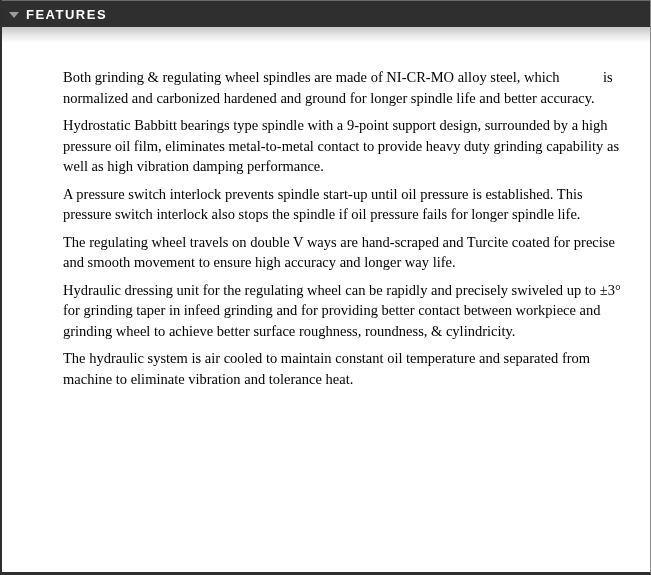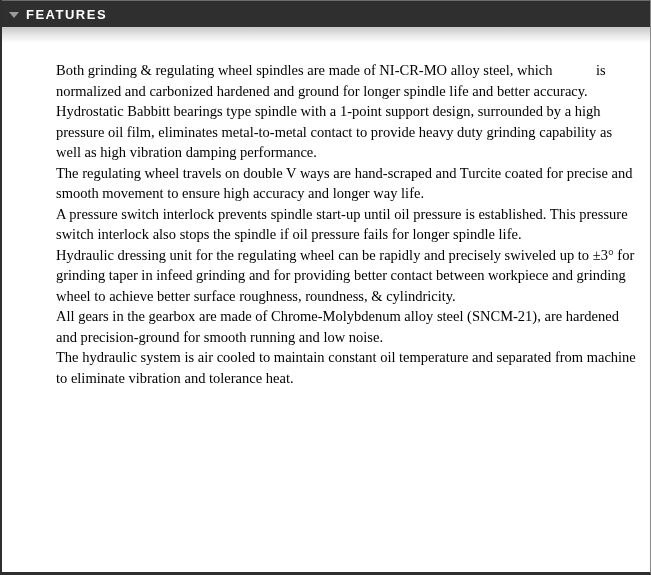--- a/index.html
+++ b/index.html
@@ -51,39 +51,38 @@
     background: linear-gradient(to bottom, #c7c7c7 0%, #e9e9e9 55%, #ffffff 100%);
     flex: 0 0 auto;
   }
   .content {
     flex: 1 1 auto;
     padding: 17px 14px 10px 54px;
     box-sizing: border-box;
     overflow: hidden;
   }
   .content p {
-    margin: 0;
+    margin: 7px;
     font-family: "Liberation Serif", "DejaVu Serif", serif;
     font-size: 14.5px;
     line-height: 20.5px;
     color: #000000;
     white-space: pre-wrap;
   }
 </style>
 </head>
 <body>
 
 <div class="panel">
   <div class="header">
     <span class="tri-icon"></span>
     <span class="header-title">FEATURES</span>
   </div>
   <div class="header-shadow"></div>
   <div class="content">
     <p>Both grinding &amp; regulating wheel spindles are made of NI-CR-MO alloy steel, which            is normalized and carbonized hardened and ground for longer spindle life and better accuracy.</p>
-    <p>Hydrostatic Babbitt bearings type spindle with a 1-point support design, surrounded by a high pressure oil film, eliminates metal-to-metal contact to provide heavy duty grinding capability as well as high vibration damping performance.</p>
+    <p>Hydrostatic Babbitt bearings type spindle with a 9-point support design, surrounded by a high pressure oil film, eliminates metal-to-metal contact to provide heavy duty grinding capability as well as high vibration damping performance.</p>
+    <p>A pressure switch interlock prevents spindle start-up until oil pressure is established. This pressure switch interlock also stops the spindle if oil pressure fails for longer spindle life.</p>
     <p>The regulating wheel travels on double V ways are hand-scraped and Turcite coated for precise and smooth movement to ensure high accuracy and longer way life.</p>
-    <p>A pressure switch interlock prevents spindle start-up until oil pressure is established. This pressure switch interlock also stops the spindle if oil pressure fails for longer spindle life.</p>
     <p>Hydraulic dressing unit for the regulating wheel can be rapidly and precisely swiveled up to ±3° for grinding taper in infeed grinding and for providing better contact between workpiece and grinding wheel to achieve better surface roughness, roundness, &amp; cylindricity.</p>
-    <p>All gears in the gearbox are made of Chrome-Molybdenum alloy steel (SNCM-21), are hardened and precision-ground for smooth running and low noise.</p>
     <p>The hydraulic system is air cooled to maintain constant oil temperature and separated from machine to eliminate vibration and tolerance heat.</p>
   </div>
 </div>
 
 </body></html>

